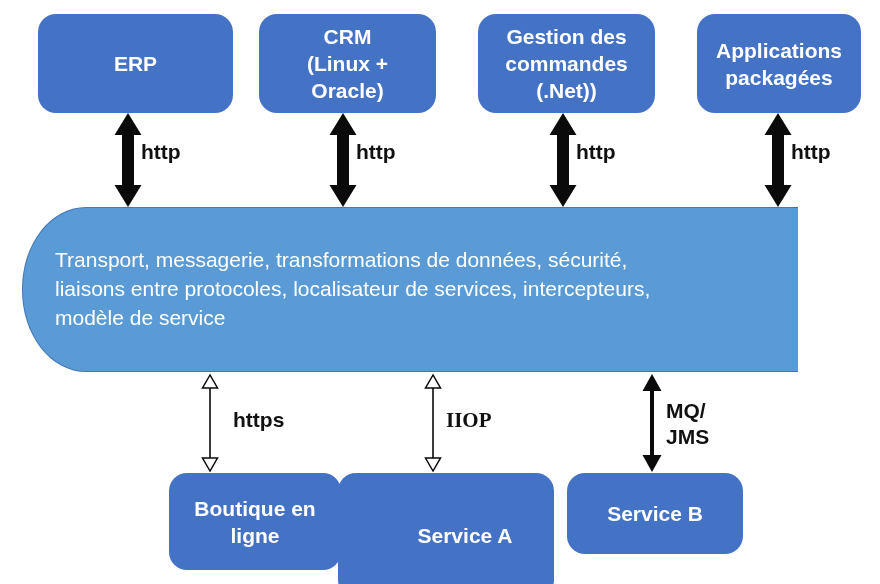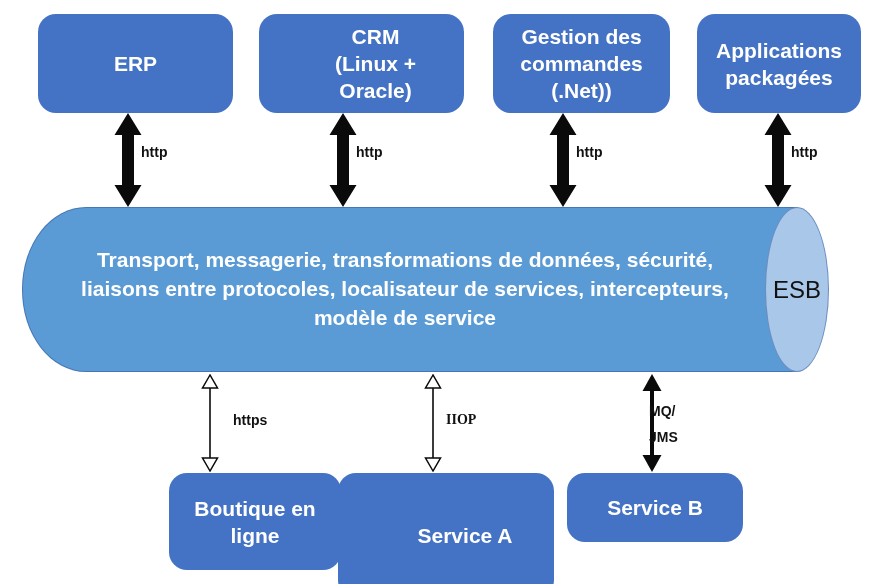--- a/index.html
+++ b/index.html
@@ -50,43 +50,42 @@
     background:var(--cylinder-cap-fill);
     border:1.5px solid var(--shape-stroke);
     border-radius:50%;
     box-sizing:border-box;
     display:flex;align-items:center;justify-content:center;
     font-size:24px;color:#111;
   }
   .cyl-text{
     position:absolute;
     left:55px;top:245px;width:700px;
-    text-align:center;
     color:var(--cylinder-text);
-    font-size:21px;line-height:29px;font-weight:700;
+    font-size:21px;line-height:29px;font-weight:400;
     white-space:pre-line;
   }
   .arrow{position:absolute;color:var(--arrow-color);}
   .conn-label{
     position:absolute;
     color:var(--label-color);
-    font-size:14px;font-weight:600;line-height:26px;
+    font-size:21px;font-weight:600;line-height:26px;
     white-space:pre-line;
   }
 </style>
 </head>
 <body>
 
 <div class="stage">
 
   <div class="box" style="left:38px;top:14px;width:195px;height:99px;">ERP</div>
-  <div class="box" style="left:259px;top:14px;width:177px;height:99px;padding-left:28px;">CRM
+  <div class="box" style="left:259px;top:14px;width:177px;height:99px;">CRM
 (Linux +
 Oracle)</div>
-  <div class="box" style="left:478px;top:14px;width:177px;height:99px;margin-left:15px;">Gestion des
+  <div class="box" style="left:478px;top:14px;width:177px;height:99px;">Gestion des
 commandes
 (.Net))</div>
   <div class="box" style="left:697px;top:14px;width:164px;height:99px;">Applications
 packagées</div>
 
   <svg class="arrow" style="left:113px;top:112px;" width="30" height="96" viewBox="-15 0 30 96">
     <path d="M0,1 L-13.5,23 L-6,23 L-6,73 L-13.5,73 L0,95 L13.5,73 L6,73 L6,23 L13.5,23 Z" fill="currentColor"></path>
   </svg>
   <svg class="arrow" style="left:328px;top:112px;" width="30" height="96" viewBox="-15 0 30 96">
     <path d="M0,1 L-13.5,23 L-6,23 L-6,73 L-13.5,73 L0,95 L13.5,73 L6,73 L6,23 L13.5,23 Z" fill="currentColor"></path>
@@ -100,43 +99,40 @@
 
   <div class="conn-label" style="left:141px;top:139px;">http</div>
   <div class="conn-label" style="left:356px;top:139px;">http</div>
   <div class="conn-label" style="left:576px;top:139px;">http</div>
   <div class="conn-label" style="left:791px;top:139px;">http</div>
 
   <div class="cyl-body"></div>
   <div class="cyl-text">Transport, messagerie, transformations de données, sécurité,
 liaisons entre protocoles, localisateur de services, intercepteurs,
 modèle de service</div>
-  <div class="cyl-cap">
-    <span>ESB</span>
-  </div>
 
   <svg class="arrow" style="left:200px;top:374px;" width="20" height="98" viewBox="-10 0 20 98">
     <line x1="0" y1="13" x2="0" y2="85" stroke="currentColor" stroke-width="1.6"></line>
     <polygon points="0,1 -7.5,14 7.5,14" fill="#ffffff" stroke="currentColor" stroke-width="1.5"></polygon>
     <polygon points="0,97 -7.5,84 7.5,84" fill="#ffffff" stroke="currentColor" stroke-width="1.5"></polygon>
   </svg>
   <svg class="arrow" style="left:423px;top:374px;" width="20" height="98" viewBox="-10 0 20 98">
     <line x1="0" y1="13" x2="0" y2="85" stroke="currentColor" stroke-width="1.6"></line>
     <polygon points="0,1 -7.5,14 7.5,14" fill="#ffffff" stroke="currentColor" stroke-width="1.5"></polygon>
     <polygon points="0,97 -7.5,84 7.5,84" fill="#ffffff" stroke="currentColor" stroke-width="1.5"></polygon>
   </svg>
   <svg class="arrow" style="left:640px;top:374px;" width="24" height="98" viewBox="-12 0 24 98">
     <line x1="0" y1="12" x2="0" y2="86" stroke="currentColor" stroke-width="4"></line>
     <polygon points="0,0 -9.5,17 9.5,17" fill="currentColor"></polygon>
     <polygon points="0,98 -9.5,81 9.5,81" fill="currentColor"></polygon>
   </svg>
 
   <div class="conn-label" style="left:233px;top:407px;">https</div>
   <div class="conn-label" style="left:446px;top:407px;font-family:Liberation Serif, serif;">IIOP</div>
-  <div class="conn-label" style="left:649px;top:398px;">MQ/
+  <div class="conn-label" style="left:666px;top:398px;">MQ/
 JMS</div>
 
   <div class="box" style="left:128px;top:473px;width:172px;height:97px;margin-left:41px;">Boutique en
 ligne</div>
   <div class="box" style="left:338px;top:473px;width:178px;height:125px;padding-left:38px;">Service A</div>
-  <div class="box" style="left:567px;top:473px;width:176px;height:69px;">Service B</div>
+  <div class="box" style="left:567px;top:473px;width:176px;height:81px;">Service B</div>
 
 </div>
 
 </body></html>

